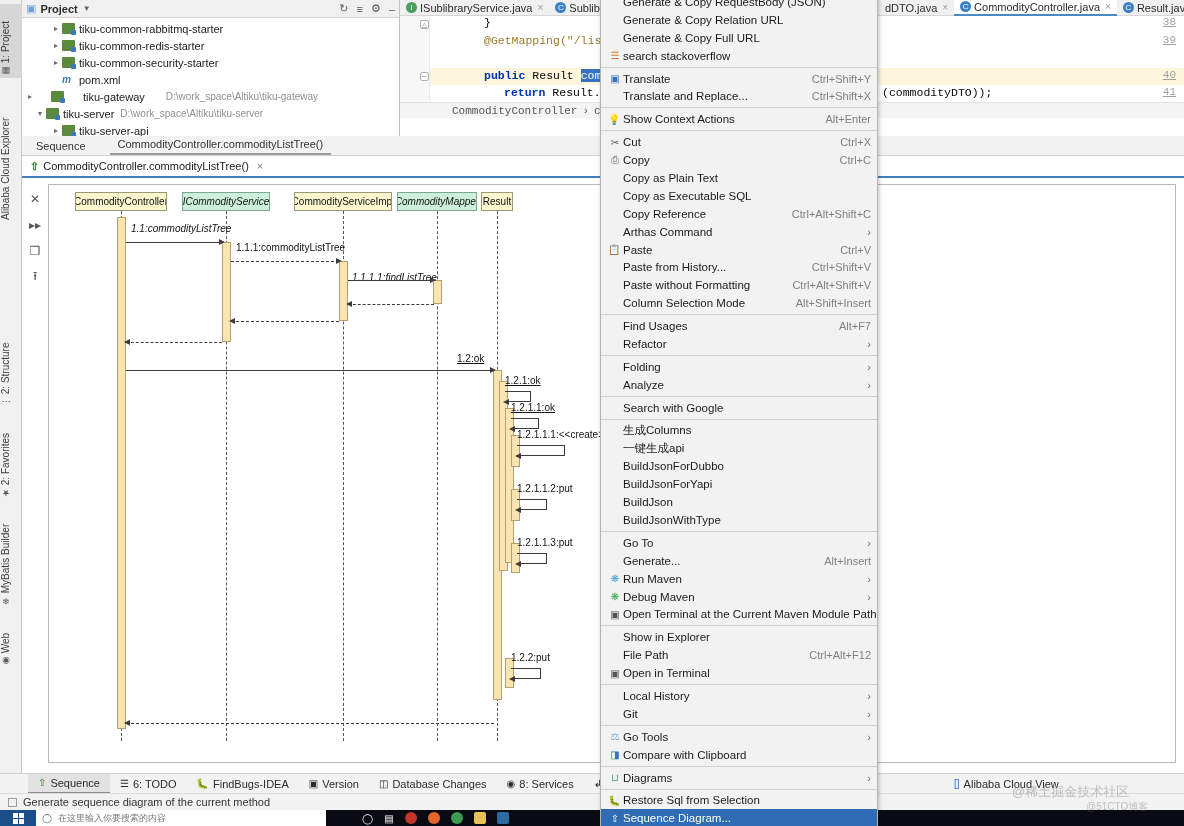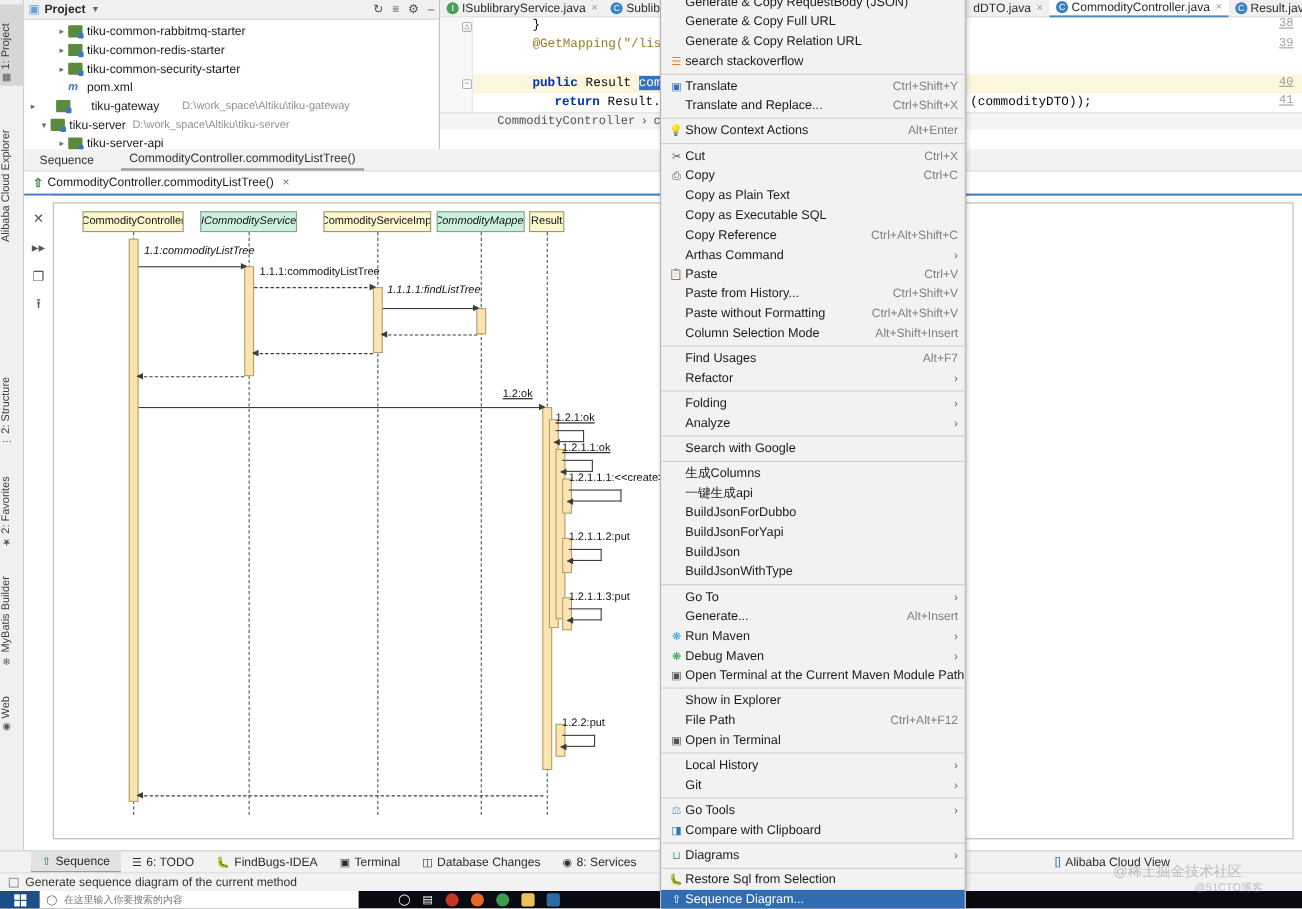--- a/index.html
+++ b/index.html
@@ -345,21 +345,21 @@
         <div class="act" style="left:456px;top:473px;height:30px;"></div>
 
         <div class="msglbl it" style="left:82px;top:38px;"><span>1.1</span>:<span>commodityListTree</span></div>
         <div class="msgline" style="left:77px;top:57px;width:96px;"></div>
         <div class="arrowR" style="left:170px;top:54px;"></div>
 
         <div class="msglbl" style="left:187px;top:57px;"><span>1.1.1</span>:<span>commodityListTree</span></div>
         <div class="msgline dash" style="left:182px;top:76px;width:108px;"></div>
         <div class="arrowR" style="left:287px;top:73px;"></div>
 
-        <div class="msglbl it" style="left:303px;top:73px;"><span>1.1.1.1</span>:<span>findListTree</span></div>
+        <div class="msglbl it" style="left:303px;top:87px;"><span>1.1.1.1</span>:<span>findListTree</span></div>
         <div class="msgline" style="left:299px;top:95px;width:86px;"></div>
         <div class="arrowR" style="left:381px;top:92px;"></div>
 
         <div class="msgline dash" style="left:299px;top:119px;width:86px;"></div>
         <div class="arrowL" style="left:297px;top:116px;"></div>
 
         <div class="msgline dash" style="left:182px;top:136px;width:108px;"></div>
         <div class="arrowL" style="left:180px;top:133px;"></div>
 
         <div class="msgline dash" style="left:77px;top:157px;width:96px;"></div>
@@ -408,21 +408,21 @@
     <div class="btw">
       <span class="bic">☰</span>
       <span>6: TODO</span>
     </div>
     <div class="btw">
       <span class="bic" style="color:#8b1a1a;">🐛</span>
       <span>FindBugs-IDEA</span>
     </div>
     <div class="btw">
       <span class="bic">▣</span>
-      <span>Terminal</span>
+      <span>Version</span>
     </div>
     <div class="btw">
       <span class="bic">◫</span>
       <span>Database Changes</span>
     </div>
     <div class="btw">
       <span class="bic">◉</span>
       <span>8: Services</span>
     </div>
     <div class="btw">
@@ -465,25 +465,25 @@
     <div class="tb-sp"></div>
   </div>
 
   <div class="ctx">
     <div class="mi">
         <span class="mic"></span>
         <span class="lbl">Generate &amp; Copy RequestBody (JSON)</span>
       </div>
     <div class="mi">
         <span class="mic"></span>
+        <span class="lbl">Generate &amp; Copy Relation URL</span>
+      </div>
+    <div class="mi">
+        <span class="mic"></span>
         <span class="lbl">Generate &amp; Copy Full URL</span>
-      </div>
-    <div class="mi">
-        <span class="mic"></span>
-        <span class="lbl">Generate &amp; Copy Relation URL</span>
       </div>
     <div class="mi">
         <span class="mic" style="color:#e07a28;">☰</span>
         <span class="lbl">search stackoverflow</span>
       </div>
     <div class="msep"></div>
     <div class="mi">
         <span class="mic" style="color:#3573c2;">▣</span>
         <span class="lbl">Translate</span>
         <span class="acc">Ctrl+Shift+Y</span>

